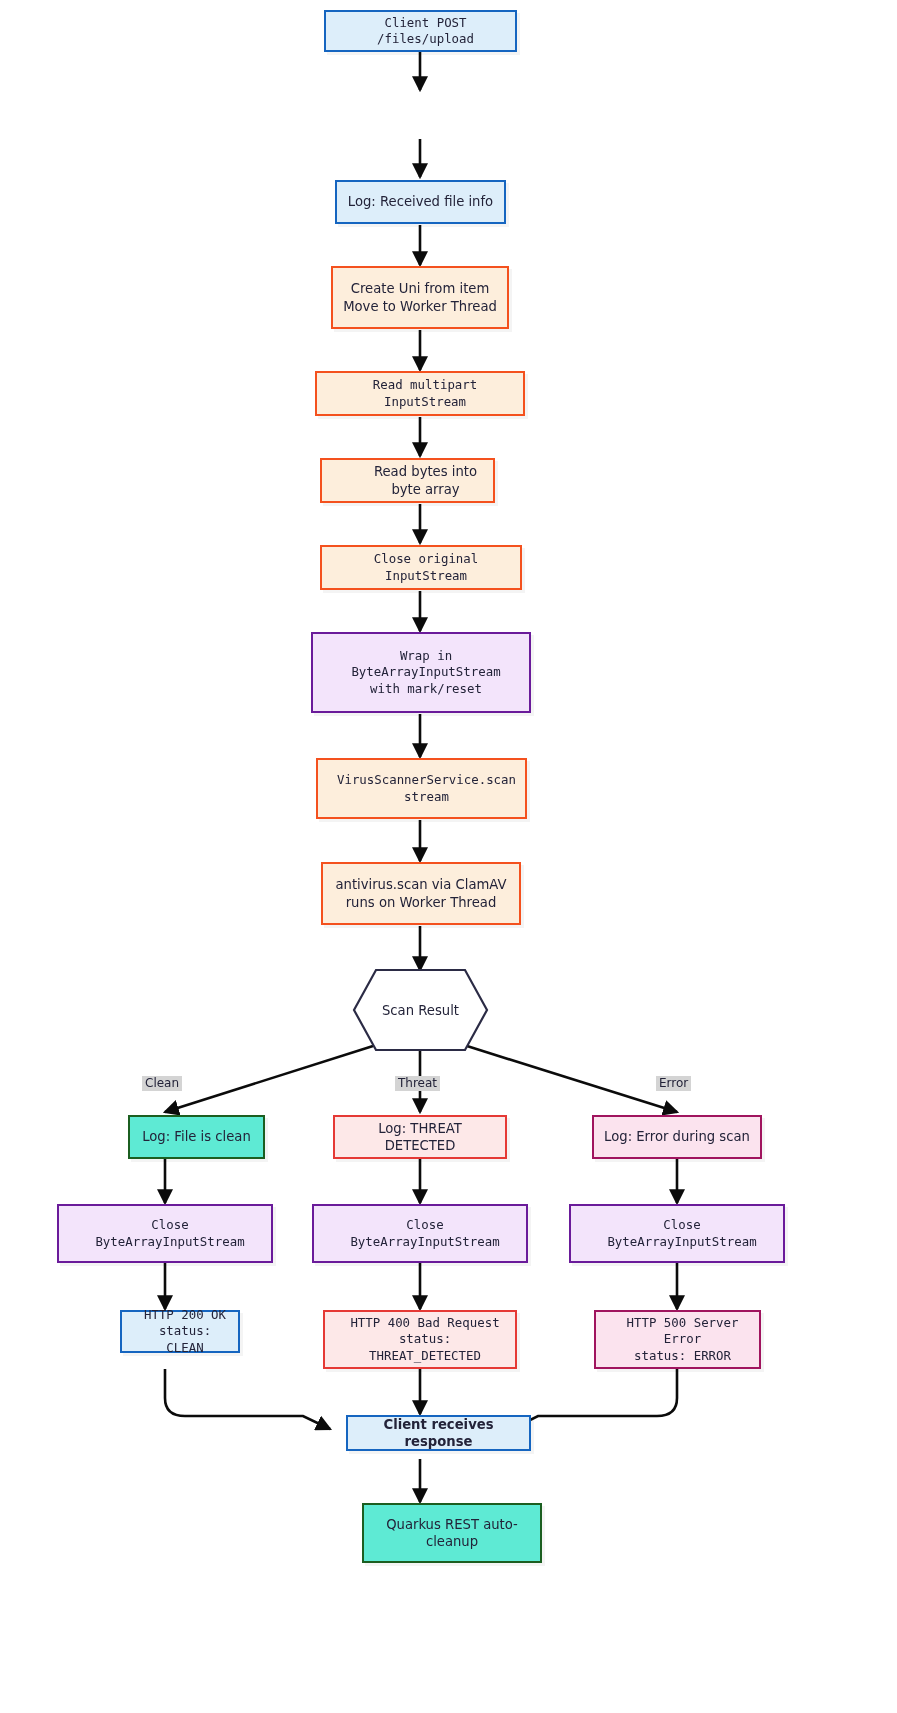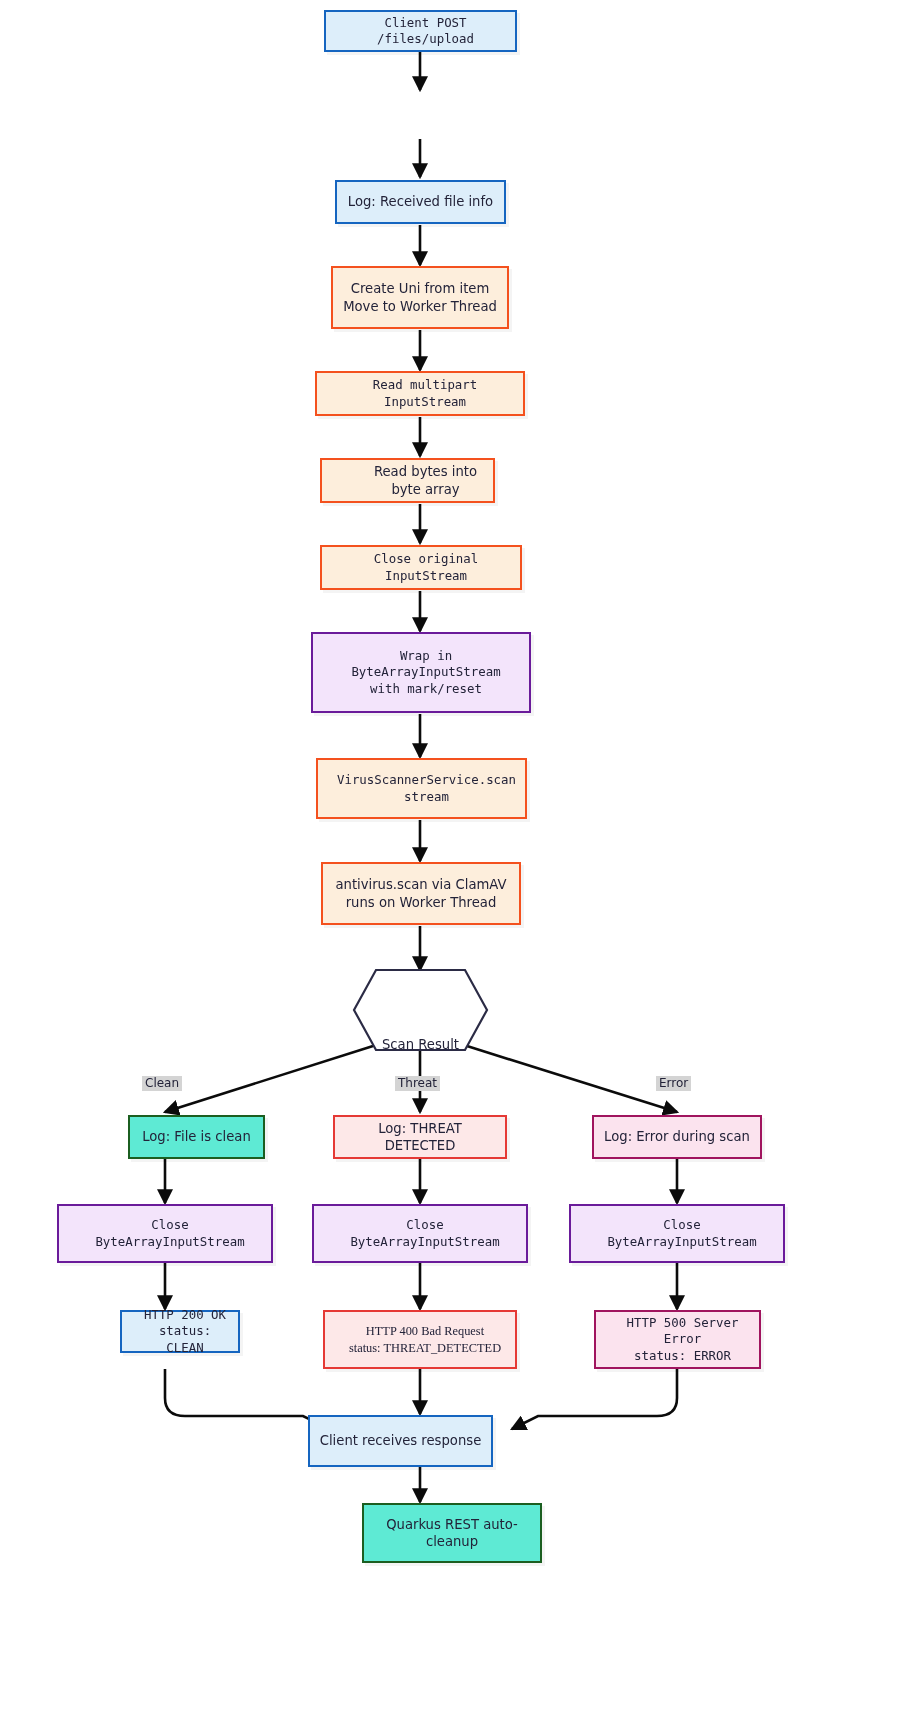--- a/index.html
+++ b/index.html
@@ -53,21 +53,21 @@
   .pal-blue   { background: #ddeefa; border-color: #1565c0; }
   .pal-orange { background: #fdeedc; border-color: #f4511e; }
   .pal-purple { background: #f3e4fb; border-color: #6a1b9a; }
   .pal-green  { background: #5eead4; border-color: #1b5e20; margin-left: 32px; }
   .pal-red    { background: #fde8e8; border-color: #e53935; }
   .pal-pink   { background: #fbe3ee; border-color: #a0145e; }
 
   .hexnode {
     position: absolute;
     display: flex;
-    align-items: flex-end;
+    align-items: center;
     justify-content: center;
     font-size: 13.2px;
     font-family: "DejaVu Sans", sans-serif;
     color: #232339;
     z-index: 2;
     pointer-events: none;
   }
   .edge-label {
     position: absolute;
     background: #d4d4d4;
@@ -207,31 +207,31 @@
   <div class="node mono pal-purple" style="left:569px; top:1204px; width:216px; height:59px;">
     <span>Close
 ByteArrayInputStream</span>
   </div>
 
   <div class="node mono pal-blue" style="left:120px; top:1310px; width:120px; height:43px;text-align:center;">
     <span>HTTP 200 OK
 status: CLEAN</span>
   </div>
 
-  <div class="node mono pal-red" style="left:323px; top:1310px; width:194px; height:59px;font-family:Liberation Serif, serif;">
+  <div class="node mono pal-red" style="left:323px; top:1310px; width:194px; height:59px;">
     <span>HTTP 400 Bad Request
 status: THREAT_DETECTED</span>
   </div>
 
   <div class="node mono pal-pink" style="left:594px; top:1310px; width:167px; height:59px;">
     <span>HTTP 500 Server Error
 status: ERROR</span>
   </div>
 
-  <div class="node sans pal-blue" style="left:308px; top:1415px; width:185px; height:52px;">
+  <div class="node sans pal-blue" style="left:346px; top:1415px; width:185px; height:36px;font-weight:bold;">
     <span>Client receives response</span>
   </div>
 
   <div class="node sans pal-green" style="left:330px; top:1503px; width:180px; height:60px;">
     <span>Quarkus REST auto-
 cleanup</span>
   </div>
 
 </div>
 

